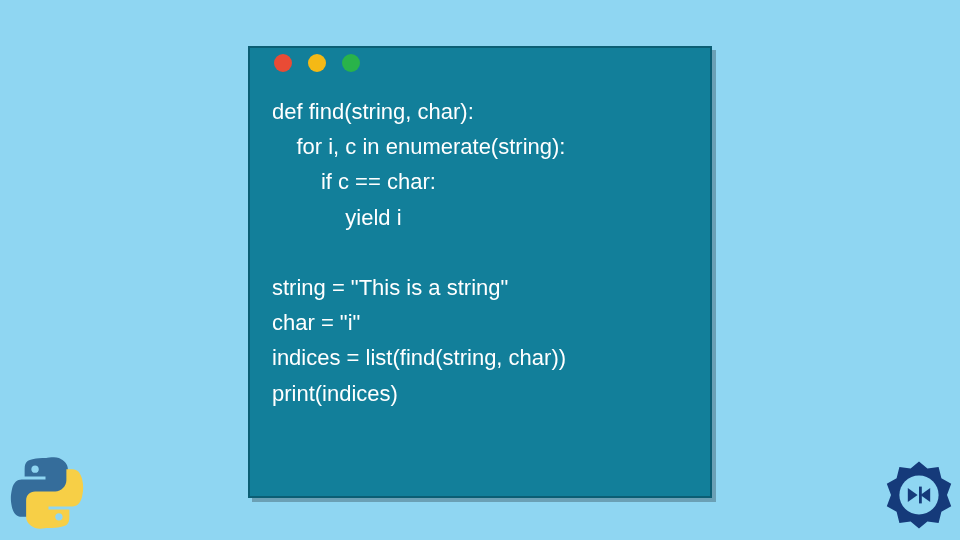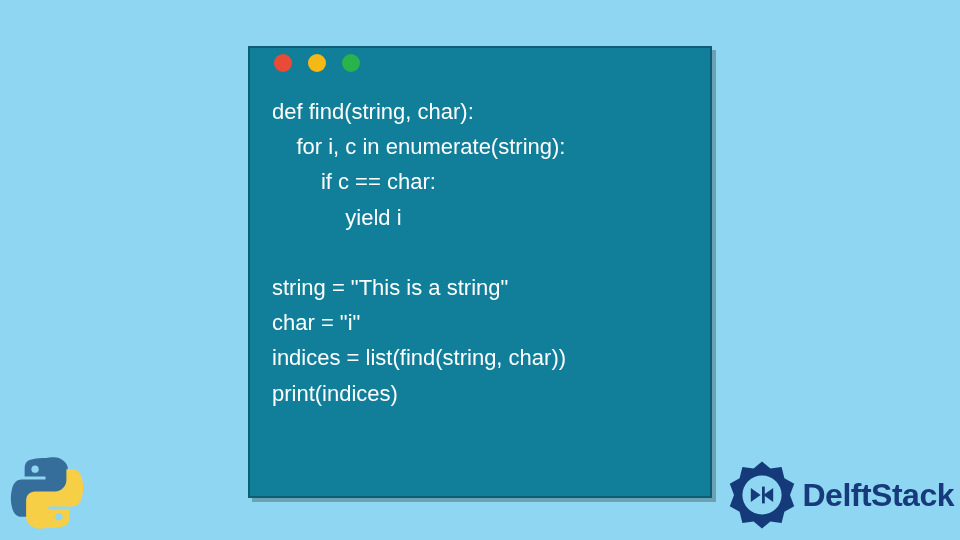--- a/index.html
+++ b/index.html
@@ -88,14 +88,13 @@
     <g fill="#153a7a">
       <polygon points="50,2 62,12 78,10 82,26 96,34 90,50 96,66 82,74 78,90 62,88 50,98 38,88 22,90 18,74 4,66 10,50 4,34 18,26 22,10 38,12"></polygon>
     </g>
     <circle cx="50" cy="50" r="28" fill="#8fd6f2"></circle>
     <g fill="#153a7a">
       <polygon points="34,40 48,50 34,60"></polygon>
       <rect x="50" y="38" width="4" height="24"></rect>
       <polygon points="66,40 52,50 66,60"></polygon>
     </g>
   </svg>
-  <span class="delft-text">DelftStack</span>
 </div>
 
 </body></html>

